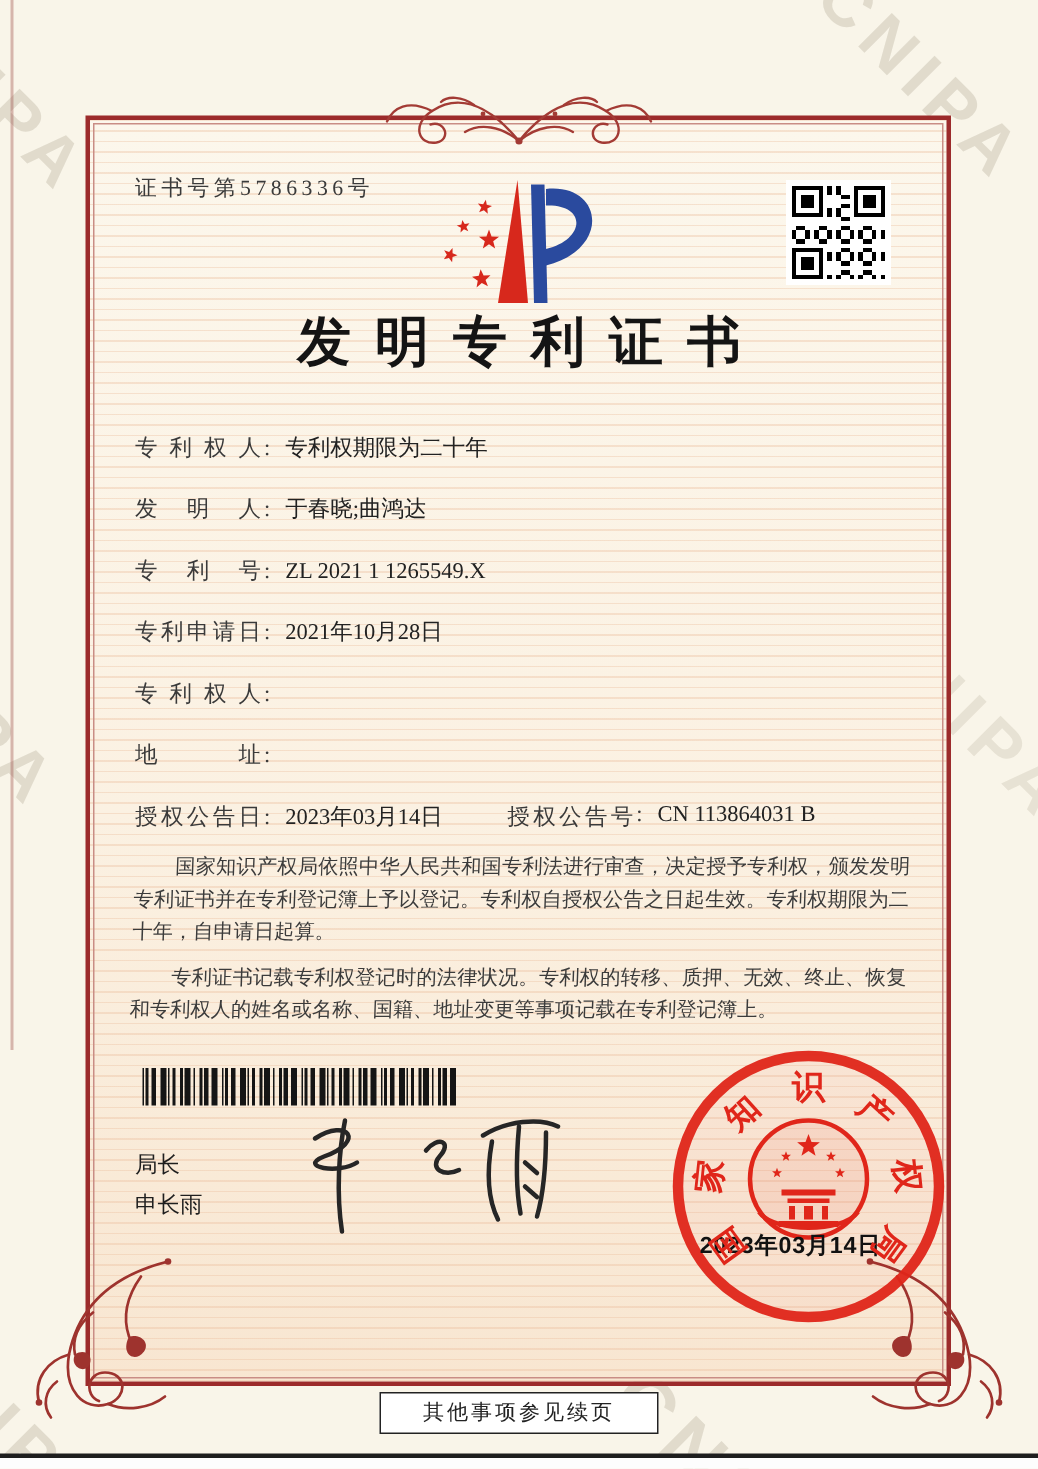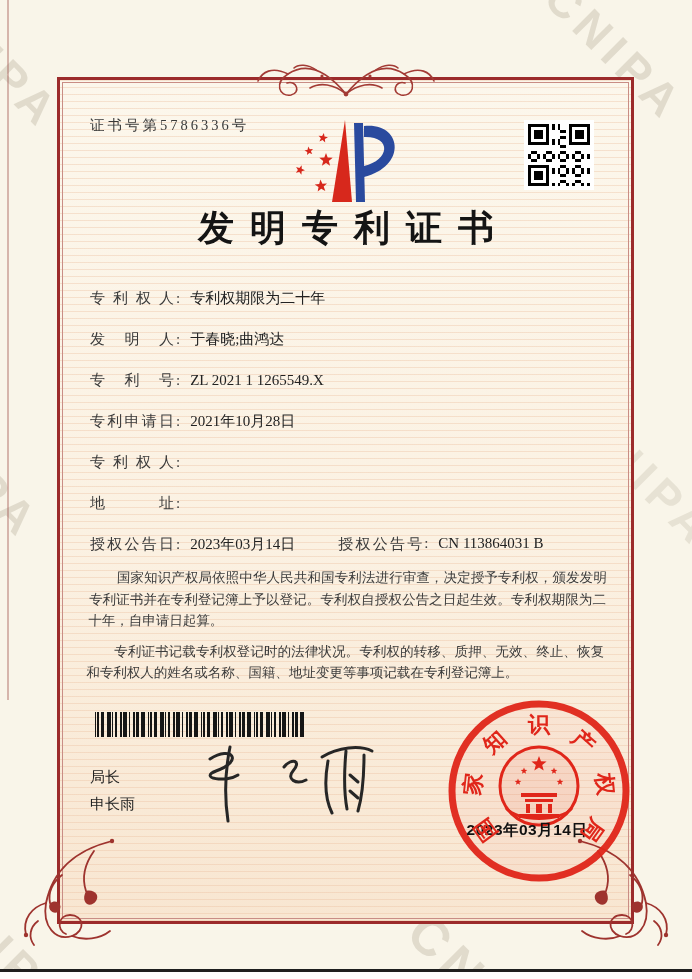--- a/index.html
+++ b/index.html
@@ -457,16 +457,17 @@
     <div class="seal-date">2023年03月14日</div>
   <span class="seal-char" style="--a: -126deg;">国</span>
       <span class="seal-char" style="--a: -84deg;">家</span>
       <span class="seal-char" style="--a: -42deg;">知</span>
       <span class="seal-char" style="--a: 0deg;">识</span>
       <span class="seal-char" style="--a: 42deg;">产</span>
       <span class="seal-char" style="--a: 84deg;">权</span>
       <span class="seal-char" style="--a: 126deg;">局</span>
     </div>
 
+  <div class="note-box">其他事项参见续页</div>
 
   <div class="edge-bottom"></div>
   <div class="edge-white"></div>
 </div>
 
 </body></html>

